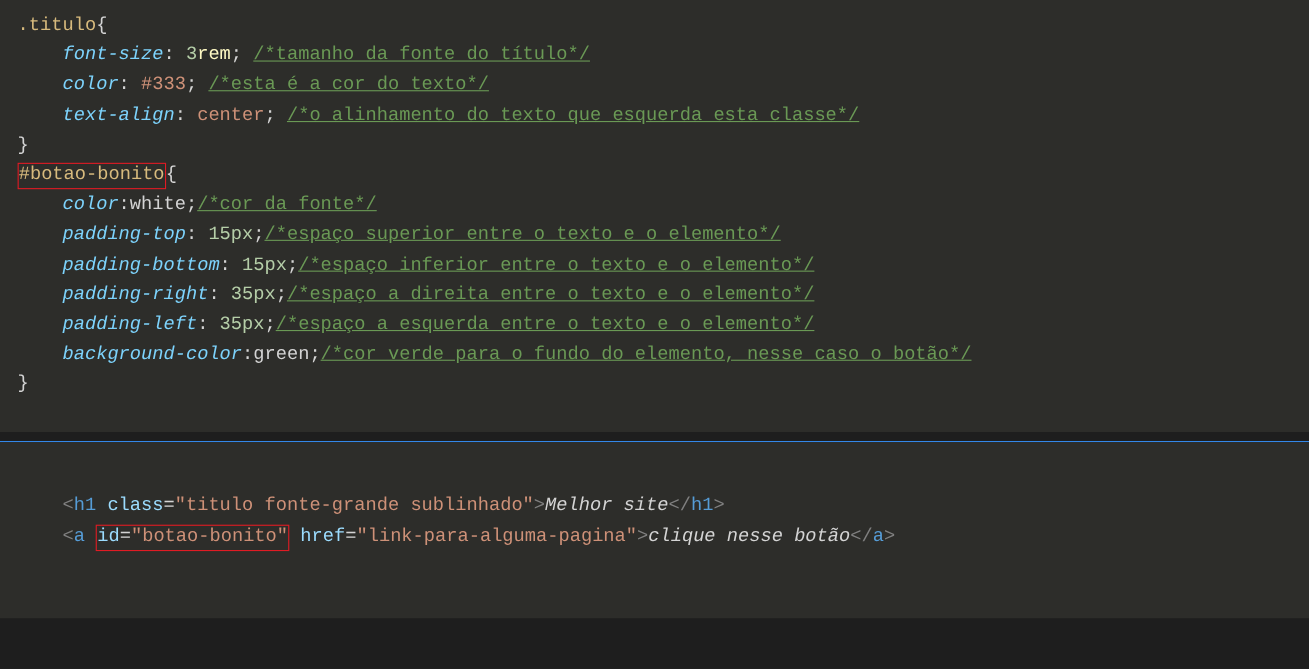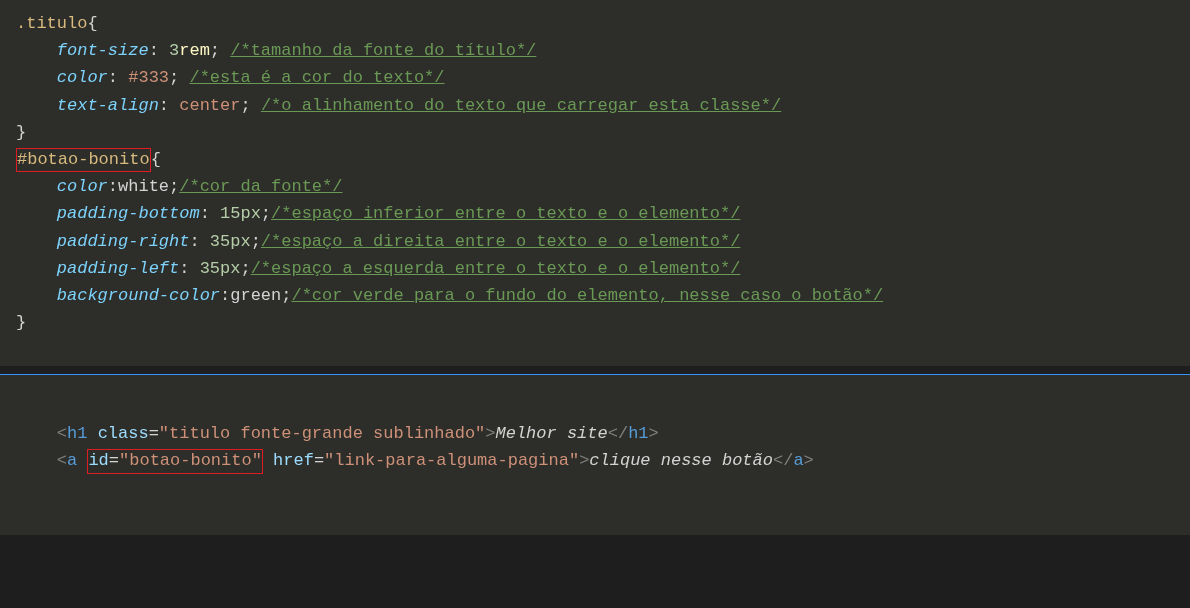--- a/index.html
+++ b/index.html
@@ -61,28 +61,29 @@
 <body>
 
 <div class="editor-pane top-block">
 
   <div class="code-line"><span class="selector">.titulo</span><span class="brace">{</span></div>
 
   <div class="code-line"><span>    </span><span class="property">font-size</span><span class="colon">:</span><span> </span><span class="number">3</span><span class="keyword-rem">rem</span><span class="semicolon">;</span><span> </span><span class="comment">/*tamanho da fonte do título*/</span></div>
 
   <div class="code-line"><span>    </span><span class="property">color</span><span class="colon">:</span><span> </span><span class="value">#333</span><span class="semicolon">;</span><span> </span><span class="comment">/*esta é a cor do texto*/</span></div>
 
-  <div class="code-line"><span>    </span><span class="property">text-align</span><span class="colon">:</span><span> </span><span class="value">center</span><span class="semicolon">;</span><span> </span><span class="comment">/*o alinhamento do texto que carregar esta classe*/</span></div>
+  <div class="code-line"><span>    </span><span class="property">text-align</span><span class="colon">:</span><span> </span><span class="value">center</span><span class="semicolon">;</span><span> </span><span class="comment">/*o alinhamento do texto que esquerda esta classe*/</span></div>
 
   <div class="code-line"><span class="brace">}</span></div>
 
   <div class="code-line"><span class="highlight-box"><span class="selector">#botao-bonito</span></span><span class="brace">{</span></div>
 
   <div class="code-line"><span>    </span><span class="property">color</span><span class="colon">:</span><span class="white-text">white</span><span class="semicolon">;</span><span class="comment">/*cor da fonte*/</span></div>
 
+  <div class="code-line"><span>    </span><span class="property">padding-top</span><span class="colon">:</span><span> </span><span class="number">15</span><span class="unit-px">px</span><span class="semicolon">;</span><span class="comment">/*espaço superior entre o texto e o elemento*/</span></div>
 
   <div class="code-line"><span>    </span><span class="property">padding-bottom</span><span class="colon">:</span><span> </span><span class="number">15</span><span class="unit-px">px</span><span class="semicolon">;</span><span class="comment">/*espaço inferior entre o texto e o elemento*/</span></div>
 
   <div class="code-line"><span>    </span><span class="property">padding-right</span><span class="colon">:</span><span> </span><span class="number">35</span><span class="unit-px">px</span><span class="semicolon">;</span><span class="comment">/*espaço a direita entre o texto e o elemento*/</span></div>
 
   <div class="code-line"><span>    </span><span class="property">padding-left</span><span class="colon">:</span><span> </span><span class="number">35</span><span class="unit-px">px</span><span class="semicolon">;</span><span class="comment">/*espaço a esquerda entre o texto e o elemento*/</span></div>
 
   <div class="code-line"><span>    </span><span class="property">background-color</span><span class="colon">:</span><span class="white-text">green</span><span class="semicolon">;</span><span class="comment">/*cor verde para o fundo do elemento, nesse caso o botão*/</span></div>
 
   <div class="code-line"><span class="brace">}</span></div>

